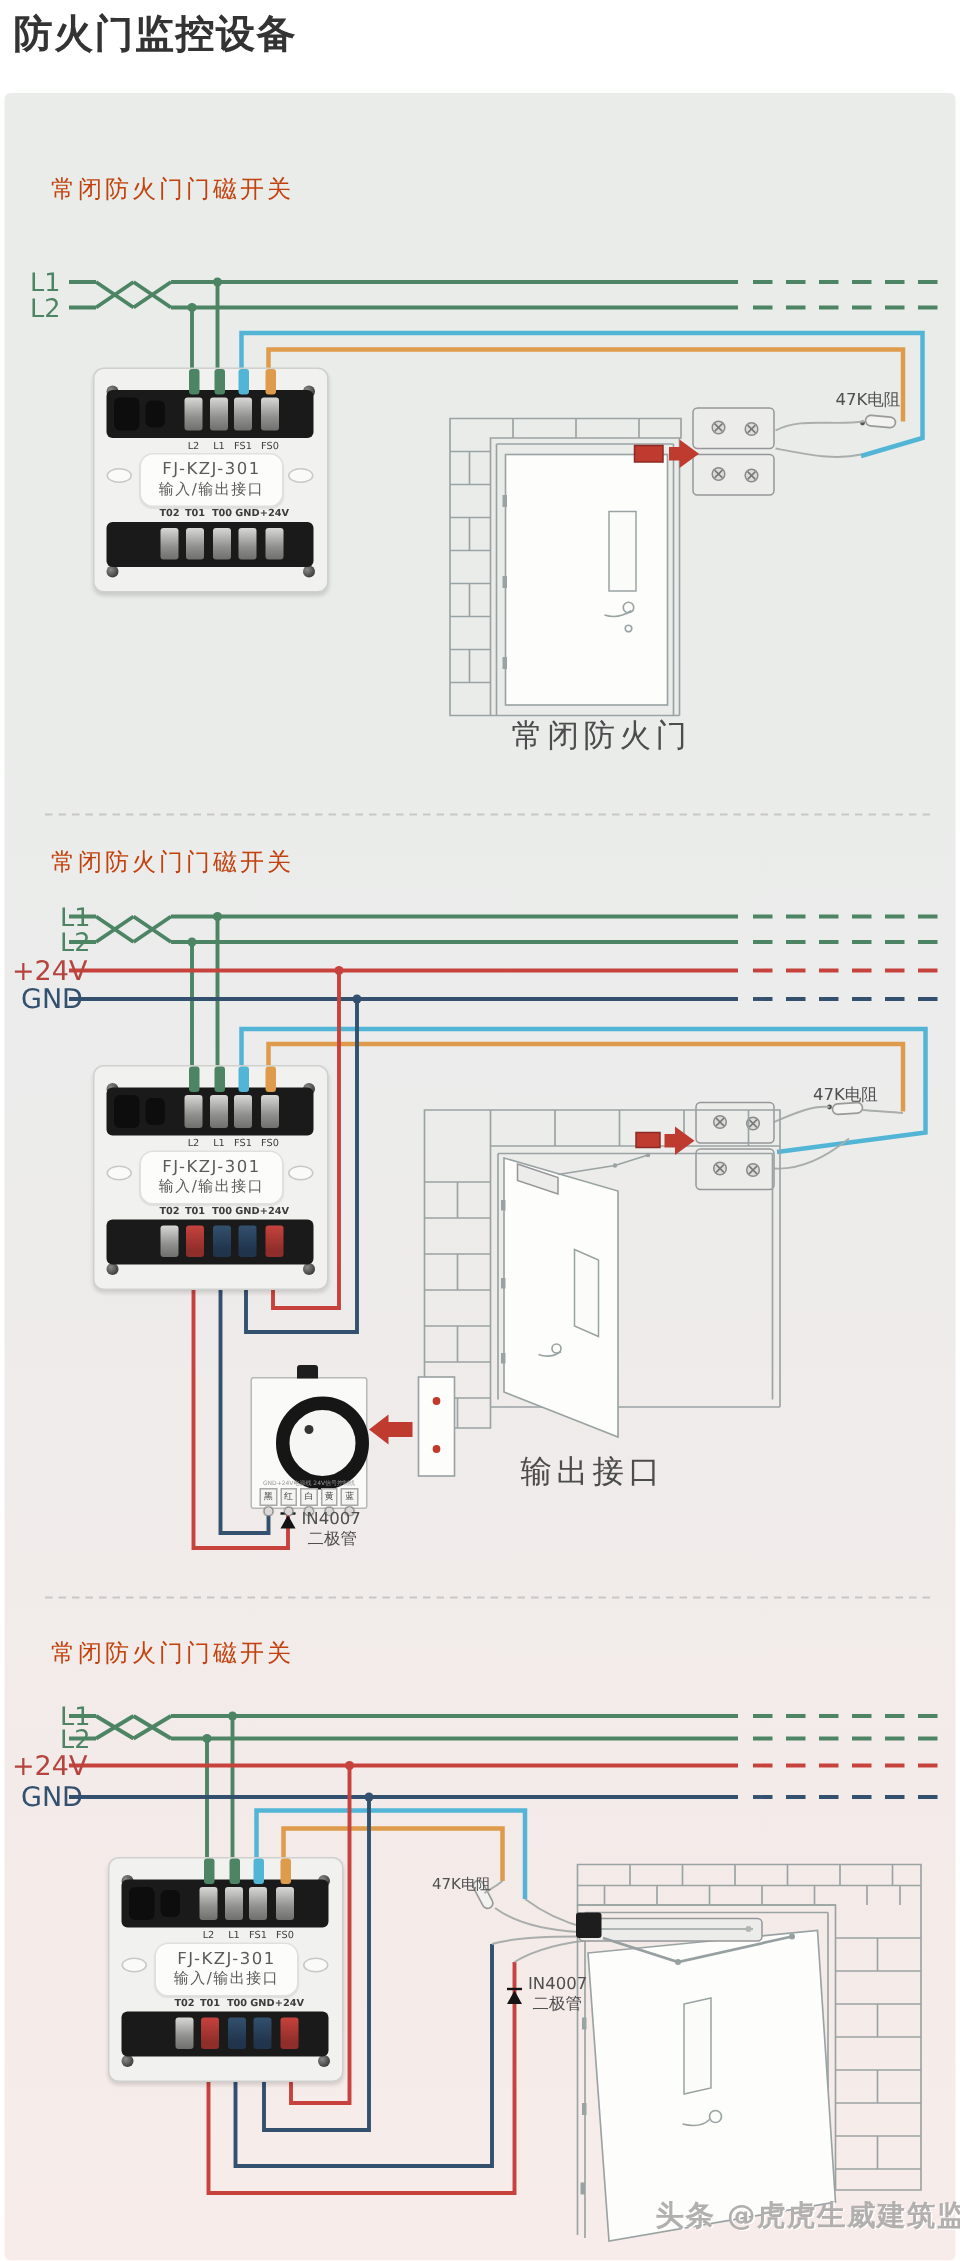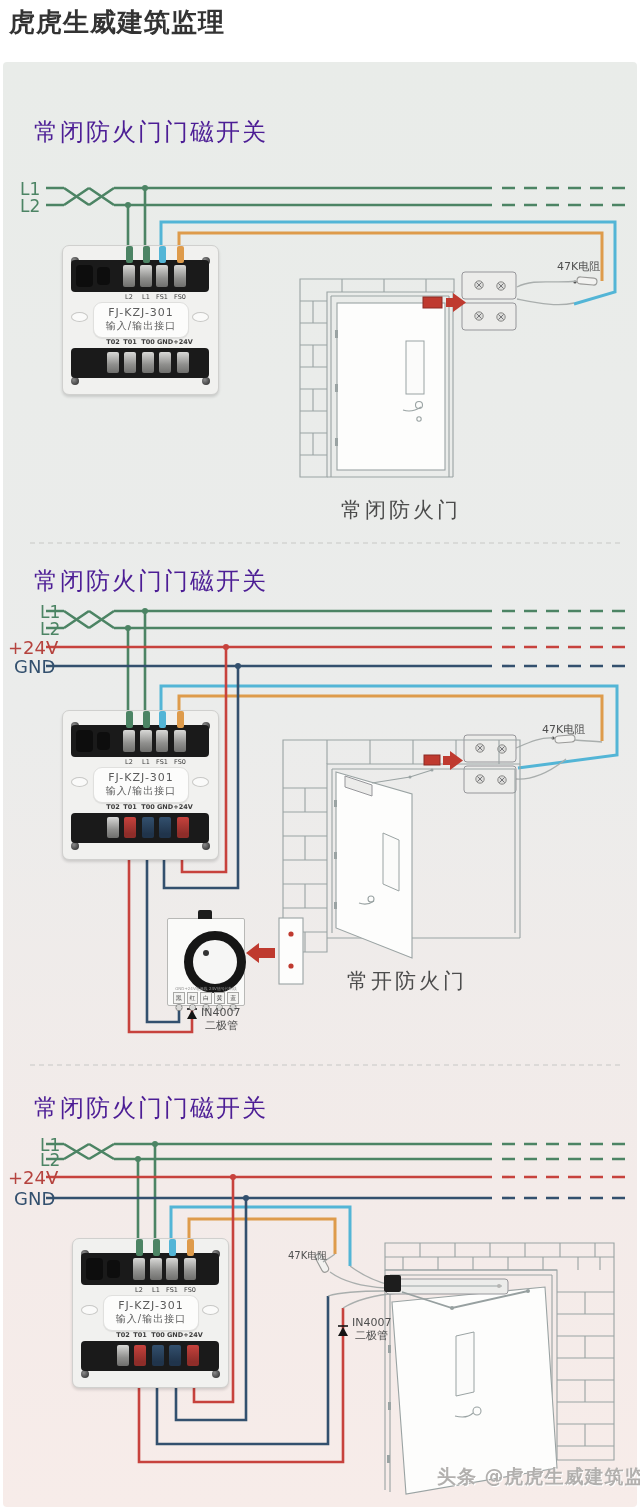--- a/index.html
+++ b/index.html
@@ -3,21 +3,21 @@
 <meta charset="utf-8">
 <style>
   html,body{margin:0;padding:0;background:#ffffff;}
   body{width:640px;height:1507px;position:relative;overflow:hidden;
        font-family:"DejaVu Sans","Liberation Sans",sans-serif;}
   .panel{position:absolute;left:3px;top:62px;width:634px;height:1445px;border-radius:4px;z-index:0;
          background:linear-gradient(180deg,#e9ece9 0%,#ebeceb 45%,#f3ebe9 78%,#f7ece9 100%);}
   .title{position:absolute;left:9px;top:5px;font-size:26px;font-weight:800;color:#333;letter-spacing:1px;z-index:3;}
   svg.wires{position:absolute;left:0;top:0;z-index:1;}
   .lbl{position:absolute;z-index:3;white-space:nowrap;}
-  .heading{font-size:24px;color:#4c1d95;letter-spacing:2px;}
+  .heading{font-size:16px;color:#c2410c;letter-spacing:2px;}
   .busl{font-size:17px;font-weight:500;}
   .busl.big{font-size:18px;}
   .caption{font-size:21px;color:#4c4c4c;letter-spacing:3px;}
   .slab{font-size:11px;color:#4f4f4f;}
   .slab.s{font-size:10px;}
   .footer{font-size:19px;font-weight:bold;color:#b2b0ae;letter-spacing:1px;text-shadow:1px 1px 0 #ffffff;z-index:4;}
 
   
   .wg{stroke:var(--c-wire-green);stroke-width:2.6;fill:none;}
   .wr{stroke:var(--c-wire-red);stroke-width:2.6;fill:none;}
@@ -76,21 +76,21 @@
   .h-cell{flex:1;height:10px;border:1px solid #a8a8a6;background:#f4f4f2;font-size:6px;color:#444;
           text-align:center;line-height:10px;}
   .h-screws{position:absolute;left:5px;top:85px;width:66px;display:flex;gap:2px;}
   .h-screw{flex:1;height:7px;background:radial-gradient(circle,#d8d8d6 35%,#8a8a88 40%,transparent 60%);}
 </style>
 </head>
 <body>
 
 <div class="panel"></div>
 
-<div class="title lbl">虎虎生威建筑监理</div>
+<div class="title lbl">防火门监控设备</div>
 
 <svg class="wires" width="640" height="1507" viewBox="0 0 640 1507">
 
   <g>
     <path class="wg" d="M46 188 H64 M46 205 H64 M64 188 L89 205 M64 205 L89 188 M89 188 L114 205 M89 205 L114 188 M114 188 H492 M114 205 H492 M145 188 V246 M128 205 V246"></path>
     <path class="wg dash" d="M502 188 H628 M502 205 H628"></path>
     <circle cx="145" cy="188" r="3" fill="var(--c-wire-green)"></circle>
     <circle cx="128" cy="205" r="3" fill="var(--c-wire-green)"></circle>
   </g>
   <g>
@@ -281,31 +281,31 @@
     <path d="M402 1292 L452 1308 L528 1291" stroke="#97a0a0" stroke-width="1.8" fill="none"></path>
     <circle cx="452" cy="1308" r="2" fill="#97a0a0"></circle>
     <circle cx="528" cy="1291" r="2" fill="#97a0a0"></circle>
   </g>
 </svg>
 
 <span class="lbl heading" style="left:34px;top:116px">常闭防火门门磁开关</span>
 <span class="lbl busl" style="left:20px;top:179px;color:var(--c-label-green)">L1</span>
 <span class="lbl busl" style="left:20px;top:196px;color:var(--c-label-green)">L2</span>
 <span class="lbl slab" style="left:557px;top:259px">47K电阻</span>
-<span class="lbl caption" style="left:341px;top:496px">常闭防火门</span>
+<span class="lbl caption" style="left:341px;top:476px">常闭防火门</span>
 
 <span class="lbl heading" style="left:34px;top:565px">常闭防火门门磁开关</span>
 <span class="lbl busl" style="left:40px;top:602px;color:var(--c-label-green)">L1</span>
 <span class="lbl busl" style="left:40px;top:619px;color:var(--c-label-green)">L2</span>
 <span class="lbl busl big" style="left:8px;top:637px;color:var(--c-label-red)">+24V</span>
 <span class="lbl busl big" style="left:14px;top:656px;color:var(--c-label-navy)">GND</span>
 <span class="lbl slab" style="left:542px;top:722px">47K电阻</span>
 <span class="lbl slab" style="left:201px;top:1006px">IN4007</span>
 <span class="lbl slab" style="left:205px;top:1018px">二极管</span>
-<span class="lbl caption" style="left:347px;top:967px">常开防火门</span>
+<span class="lbl caption" style="left:347px;top:967px">输出接口</span>
 
 <span class="lbl heading" style="left:34px;top:1092px">常闭防火门门磁开关</span>
 <span class="lbl busl" style="left:40px;top:1135px;color:var(--c-label-green)">L1</span>
 <span class="lbl busl" style="left:40px;top:1150px;color:var(--c-label-green)">L2</span>
 <span class="lbl busl big" style="left:8px;top:1167px;color:var(--c-label-red)">+24V</span>
 <span class="lbl busl big" style="left:14px;top:1188px;color:var(--c-label-navy)">GND</span>
 <span class="lbl slab s" style="left:288px;top:1249px">47K电阻</span>
 <span class="lbl slab" style="left:352px;top:1316px">IN4007</span>
 <span class="lbl slab" style="left:355px;top:1328px">二极管</span>
 

